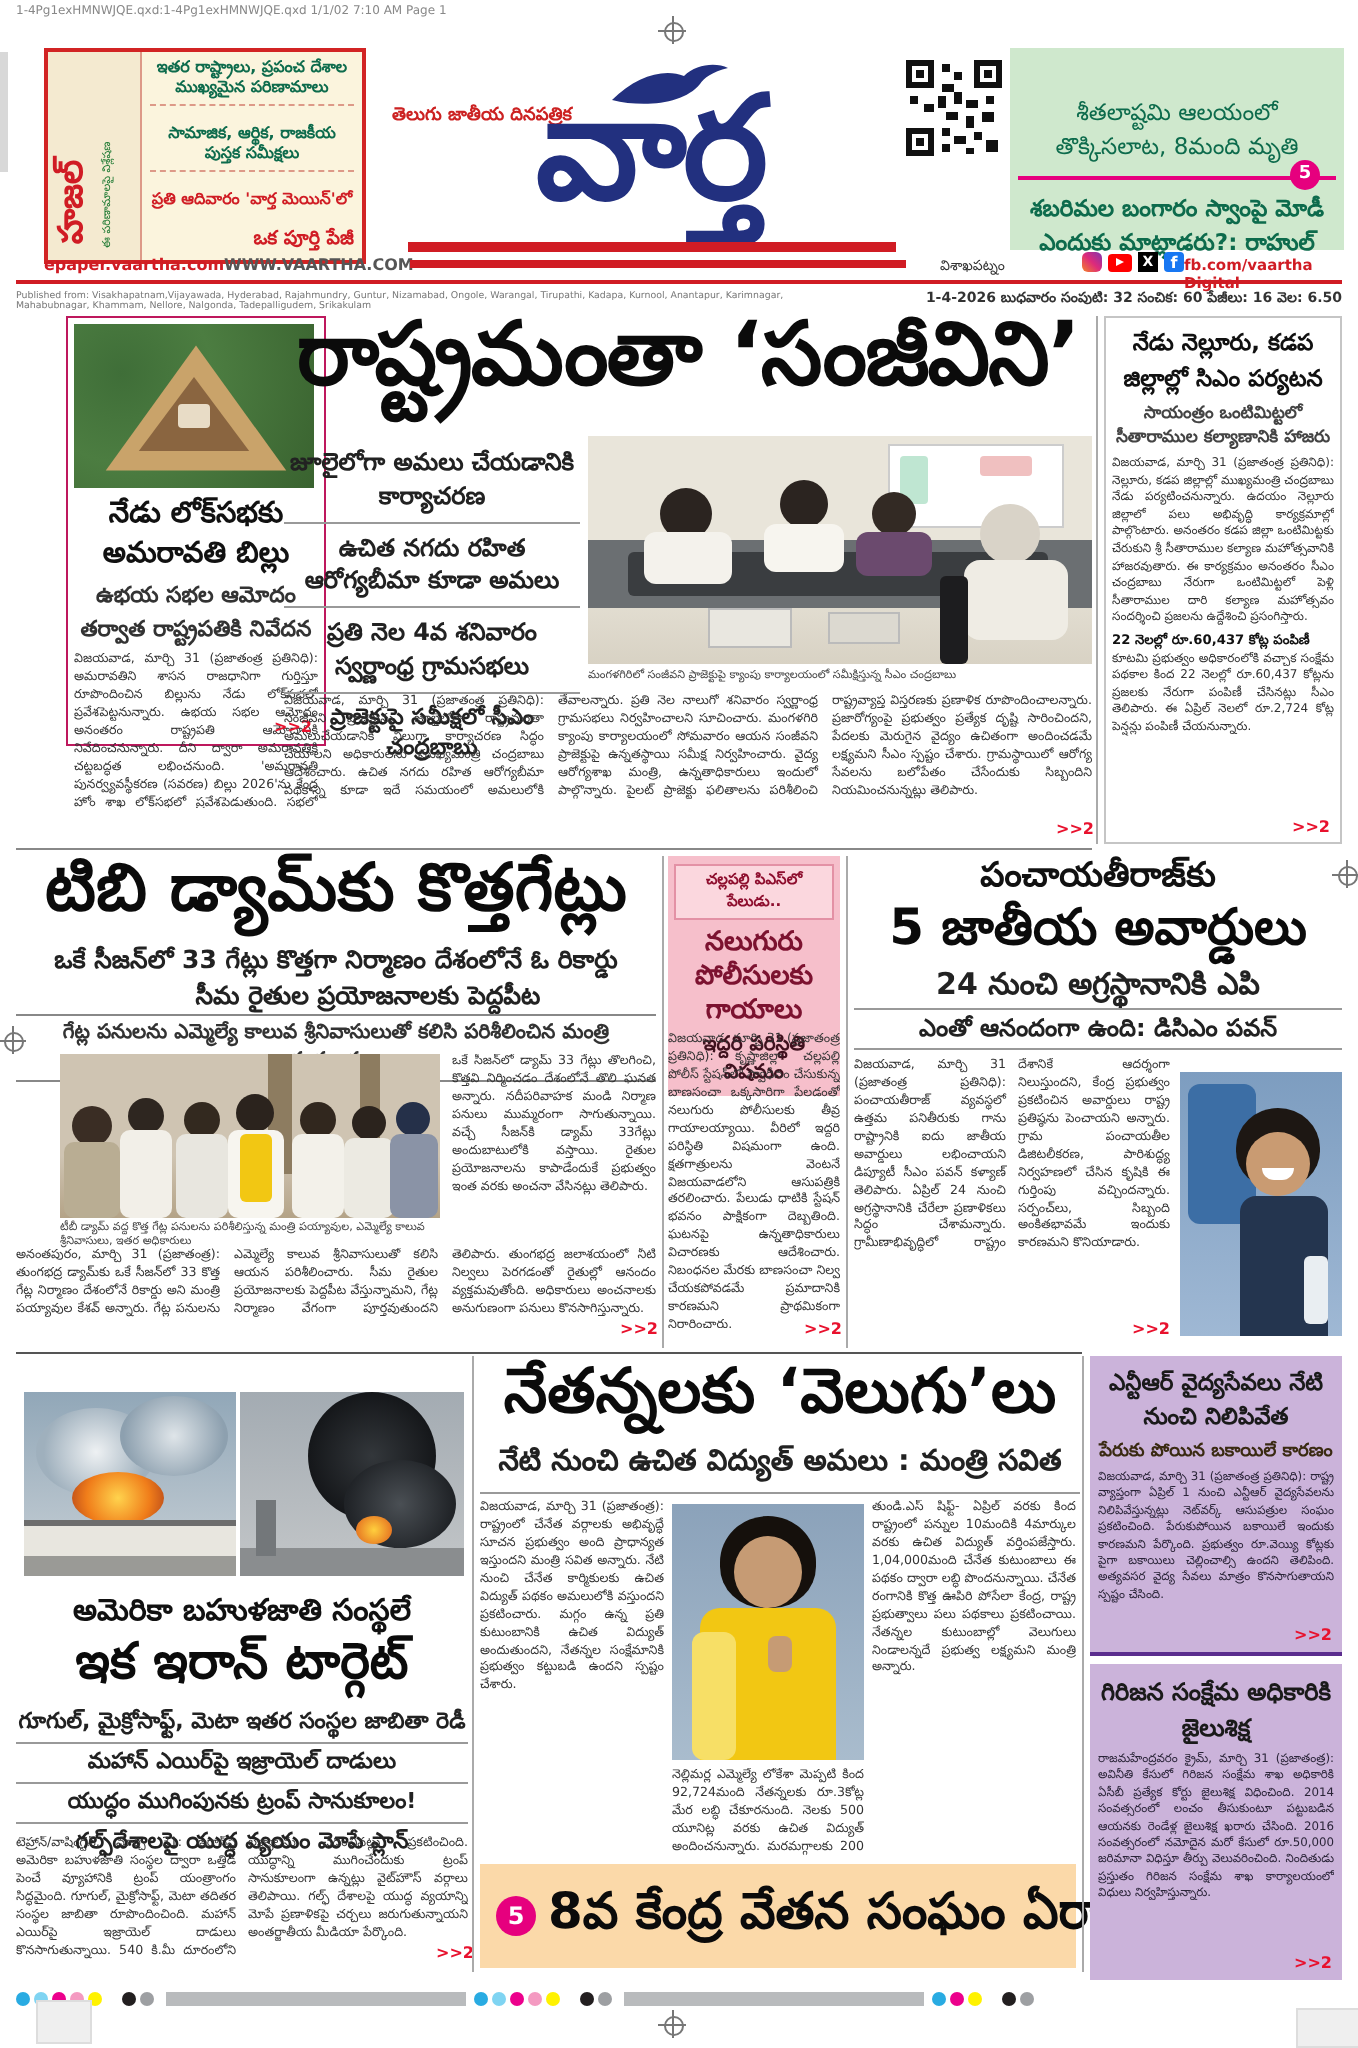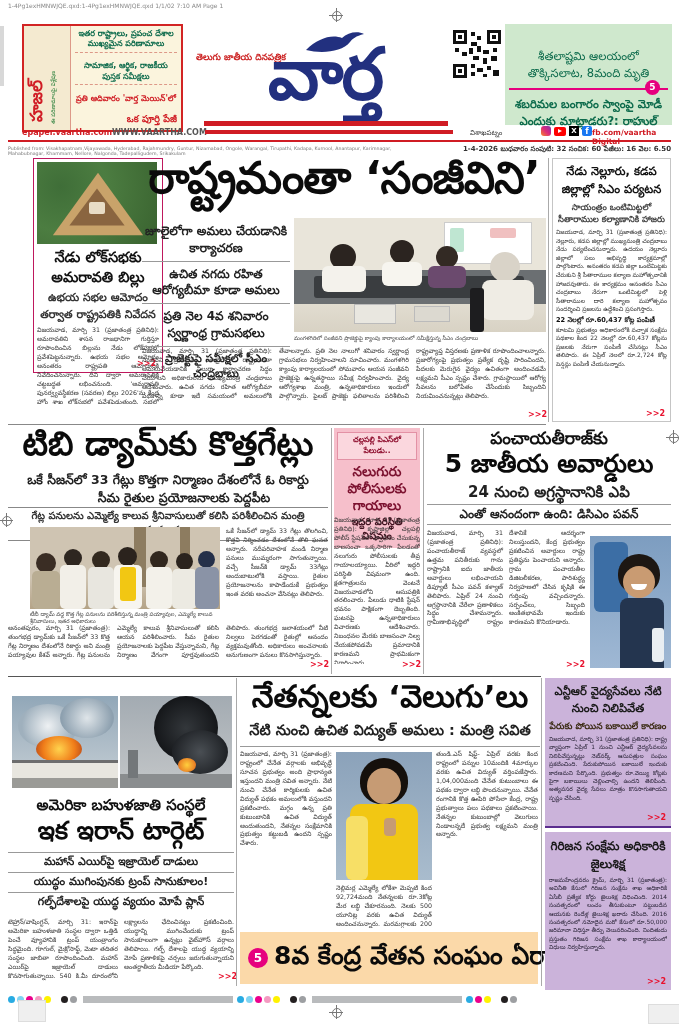--- a/index.html
+++ b/index.html
@@ -245,20 +245,21 @@
   <div class="photo" style="left:120px;top:696px;width:112px;height:92px;background:linear-gradient(#a3abb2,#c3c6c8);">
     <div style="position:absolute;left:34px;top:0px;width:64px;height:64px;border-radius:50%;background:radial-gradient(circle,#33373b,#15171a 70%);"></div>
     <div style="position:absolute;left:52px;top:34px;width:56px;height:44px;border-radius:50%;background:radial-gradient(circle,#4a4f54,#202327 75%);"></div>
     <div style="position:absolute;left:58px;top:62px;width:18px;height:14px;border-radius:50%;background:radial-gradient(circle,#ffcf3d,#e0611c);"></div>
     <div style="position:absolute;left:0;top:78px;width:112px;height:14px;background:#8a8d8f;"></div>
     <div style="position:absolute;left:8px;top:54px;width:10px;height:28px;background:#73777a;"></div>
   </div>
   <div class="a ctr" style="left:8px;top:796px;width:226px;font-size:15px;font-weight:bold;color:#111;">అమెరికా బహుళజాతి సంస్థలే</div>
   <div class="a ctr" style="left:8px;top:816px;width:226px;font-size:25px;font-weight:bold;color:#0b0b0b;">ఇక ఇరాన్ టార్గెట్</div>
   <div class="a" style="left:8px;top:852px;width:226px;">
+    <div class="ctr" style="font-size:11px;font-weight:bold;color:#222;padding:2px 0;">గూగుల్, మైక్రోసాఫ్ట్, మెటా ఇతర సంస్థల జాబితా రెడీ</div>
     <div class="ctr" style="font-size:11px;font-weight:bold;color:#222;padding:2px 0;border-top:1px solid #999;">మహాన్ ఎయిర్‌పై ఇజ్రాయెల్ దాడులు</div>
     <div class="ctr" style="font-size:11px;font-weight:bold;color:#222;padding:2px 0;border-top:1px solid #999;">యుద్ధం ముగింపునకు ట్రంప్ సానుకూలం!</div>
     <div class="ctr" style="font-size:11px;font-weight:bold;color:#222;padding:2px 0;border-top:1px solid #999;">గల్ఫ్‌దేశాలపై యుద్ధ వ్యయం మోపే ప్లాన్</div>
   </div>
   <div class="a body-txt jus cols2" style="left:8px;top:918px;width:226px;height:66px;">టెహ్రాన్/వాషింగ్టన్, మార్చి 31: ఇరాన్‌పై అమెరికా బహుళజాతి సంస్థల ద్వారా ఒత్తిడి పెంచే వ్యూహానికి ట్రంప్ యంత్రాంగం సిద్ధమైంది. గూగుల్, మైక్రోసాఫ్ట్, మెటా తదితర సంస్థల జాబితా రూపొందించింది. మహాన్ ఎయిర్‌పై ఇజ్రాయెల్ దాడులు కొనసాగుతున్నాయి. 540 కి.మీ దూరంలోని లక్ష్యాలను ఛేదించినట్లు ప్రకటించింది. యుద్ధాన్ని ముగించేందుకు ట్రంప్ సానుకూలంగా ఉన్నట్లు వైట్‌హౌస్ వర్గాలు తెలిపాయి. గల్ఫ్ దేశాలపై యుద్ధ వ్యయాన్ని మోపే ప్రణాళికపై చర్చలు జరుగుతున్నాయని అంతర్జాతీయ మీడియా పేర్కొంది.</div>
   <span class="jump a" style="left:218px;top:972px;">&gt;&gt;2</span>
 
   <div class="a vrule" style="left:236px;top:678px;height:308px;"></div>
   <div class="a ctr" style="left:240px;top:678px;width:300px;font-size:31px;font-weight:bold;color:#0b0b0b;">నేతన్నలకు ‘వెలుగు’లు</div>
   <div class="a ctr" style="left:240px;top:722px;width:300px;font-size:14.5px;font-weight:bold;color:#222;border-bottom:1px solid #999;padding-bottom:4px;">నేటి నుంచి ఉచిత విద్యుత్ అమలు : మంత్రి సవిత</div>

